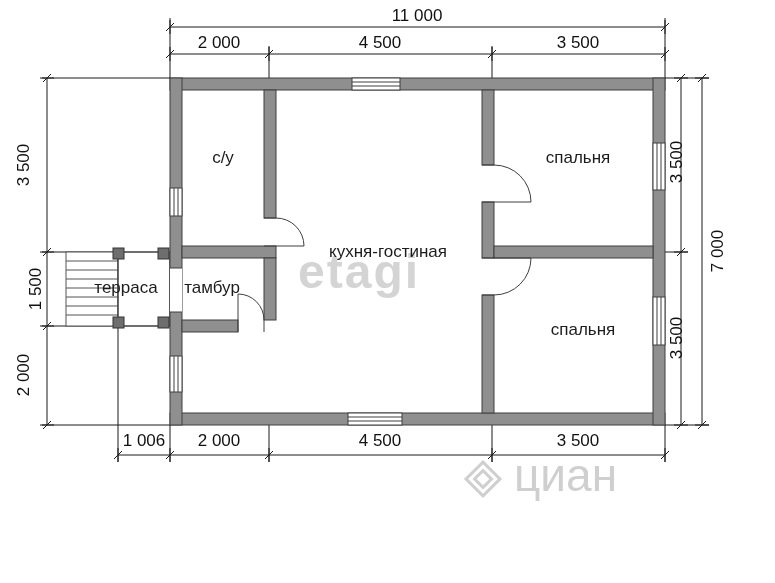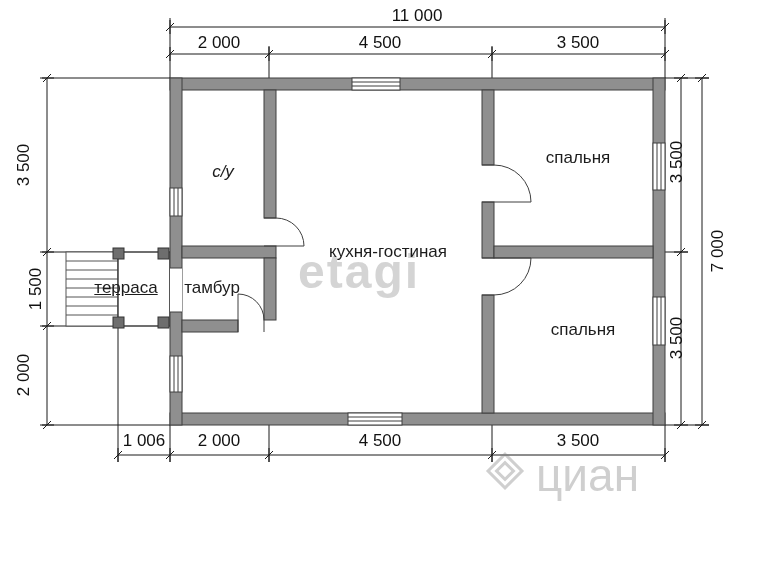--- a/index.html
+++ b/index.html
@@ -15,22 +15,22 @@
   .room-label {
     position:absolute; z-index:4; font-size:17px; color:#1c1c1c;
     height:20px; line-height:20px; text-align:center; white-space:nowrap;
   }
   .wm-center {
     position:absolute; z-index:3; left:298px; top:244px;
     font-size:48px; font-weight:bold; letter-spacing:2px;
     color:rgba(120,120,120,0.32); white-space:nowrap;
   }
   .wm-corner {
-    position:absolute; z-index:3; left:482px; top:448px;
-    display:flex; align-items:flex-start; gap:8px;
+    position:absolute; z-index:3; left:460px; top:448px;
+    display:flex; align-items:flex-end; gap:8px;
     font-size:46px; color:rgba(130,130,130,0.38); white-space:nowrap;
   }
 </style>
 </head>
 <body>
 
 <div class="canvas">
 
   <div class="wm-center">etagi</div>
   <div class="wm-corner">
@@ -227,20 +227,20 @@
 
   <div class="dim v" style="left:637px; top:152px;">3 500</div>
   <div class="dim v" style="left:637px; top:328px;">3 500</div>
   <div class="dim v" style="left:678px; top:241px;">7 000</div>
 
   <div class="dim" style="left:104px; top:431px;">1 006</div>
   <div class="dim" style="left:179px; top:431px;">2 000</div>
   <div class="dim" style="left:340px; top:431px;">4 500</div>
   <div class="dim" style="left:538px; top:431px;">3 500</div>
 
-  <div class="room-label" style="left:183px; top:162px; width:80px;font-style:italic;">с/у</div>
+  <div class="room-label" style="left:183px; top:148px; width:80px;">с/у</div>
   <div class="room-label" style="left:523px; top:148px; width:110px;">спальня</div>
   <div class="room-label" style="left:308px; top:242px; width:160px;">кухня-гостиная</div>
-  <div class="room-label" style="left:76px;  top:278px; width:100px;text-decoration:underline;">терраса</div>
+  <div class="room-label" style="left:76px;  top:278px; width:100px;">терраса</div>
   <div class="room-label" style="left:172px; top:278px; width:80px;text-align:center;">тамбур</div>
   <div class="room-label" style="left:528px; top:320px; width:110px;">спальня</div>
 
 </div>
 
 </body></html>

